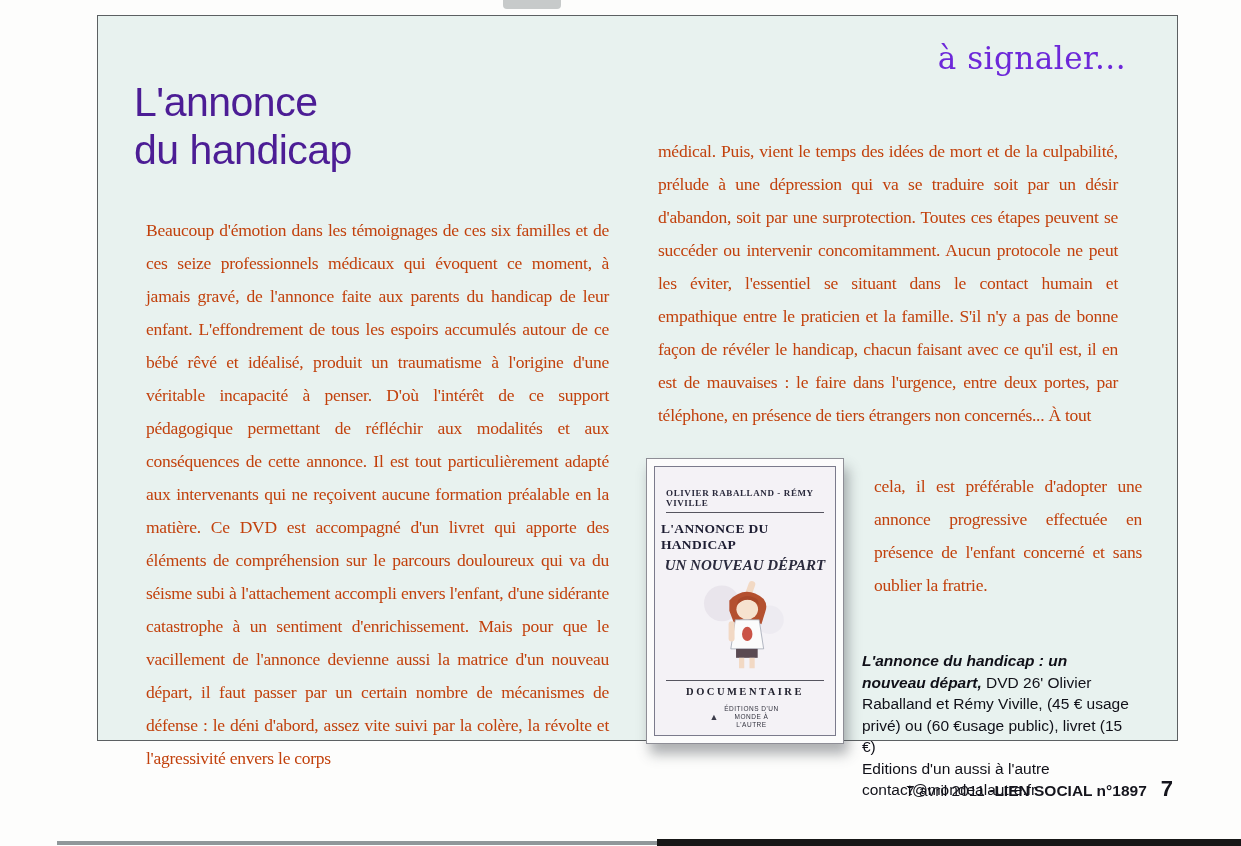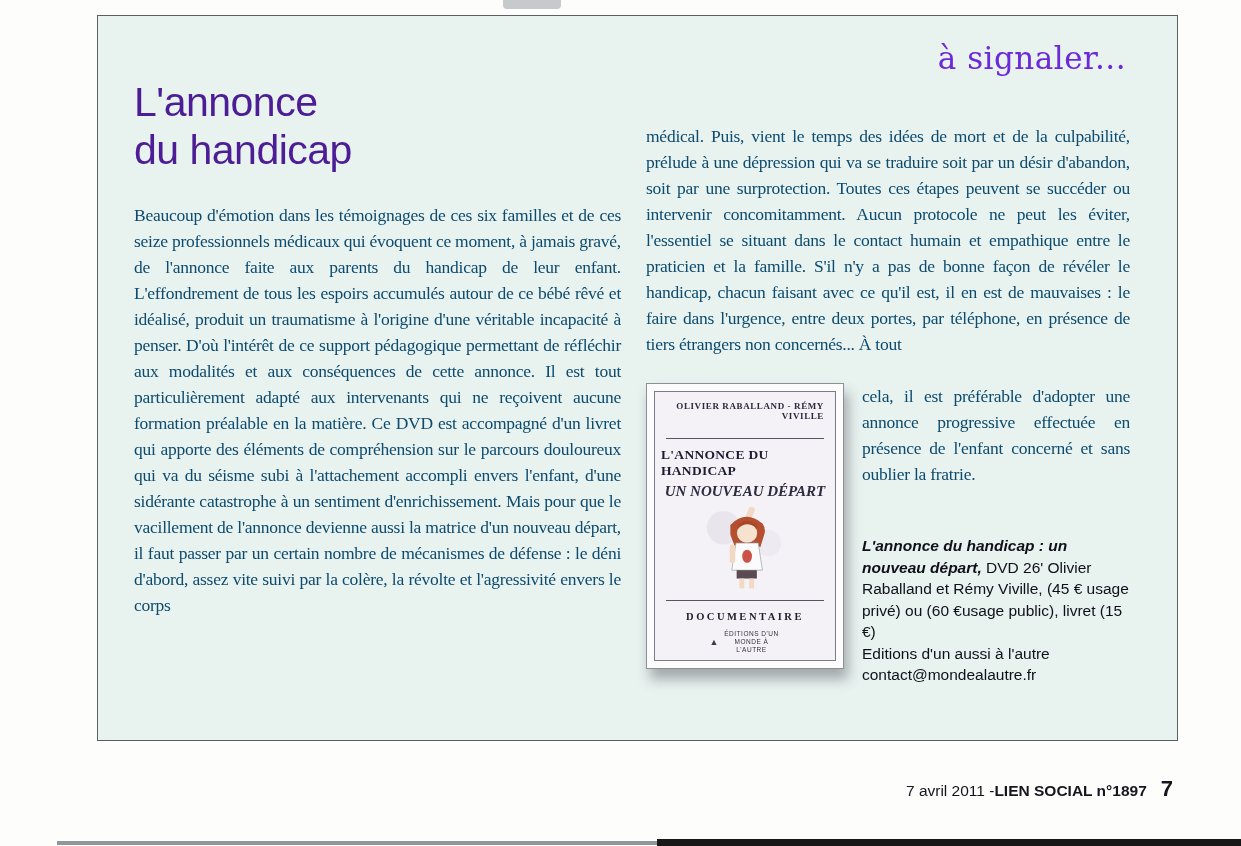--- a/index.html
+++ b/index.html
@@ -37,25 +37,25 @@
     font-family: "Liberation Sans", sans-serif;
     font-weight: normal;
     font-size: 41px;
     line-height: 48px;
     color: #4c1d95;
     letter-spacing: -0.5px;
   }
 
   .body-text {
     font-size: 17.5px;
-    line-height: 26px;
+    line-height: 33px;
     letter-spacing: -0.25px;
     text-align: justify;
-    color: #0c4a6e;
-    margin: 0;
+    color: #c2410c;
+    margin: 12px;
   }
 
   .col1 {
     position: absolute;
     left: 36px; top: 186px;
     width: 487px;
   }
   .col2 {
     position: absolute;
     left: 548px; top: 107px;
@@ -85,24 +85,25 @@
     flex-direction: column;
     align-items: center;
     padding: 9px 6px 6px 6px;
   }
   .dvd-authors {
     font-family: "Liberation Serif", serif;
     font-weight: bold;
     font-size: 9px;
     letter-spacing: 0.6px;
     color: #2a2a3c;
-    text-align: right;
+    text-align: left;
     width: 94%;
     border-bottom: 1px solid #55555f;
-    padding-bottom: 17px;
+    padding-bottom: 4px;
+    margin-top: 12px;
   }
   .dvd-title {
     font-family: "Liberation Serif", serif;
     font-weight: bold;
     font-size: 13.5px;
     letter-spacing: 0.3px;
     color: #1d1d32;
     margin-top: 8px;
     text-align: left;
   }
@@ -113,21 +114,20 @@
     font-size: 15px;
     color: #2b2b3e;
     margin-top: 4px;
     text-align: center;
   }
   .dvd-art { margin-top: 4px; }
   .dvd-genre-box {
     width: 94%;
     border-top: 1px solid #55555f;
     margin-top: 11px;
-    padding-top: 5px;
     text-align: center;
   }
   .dvd-genre {
     font-family: "Liberation Serif", serif;
     font-weight: bold;
     font-size: 10.5px;
     letter-spacing: 2.5px;
     color: #22222f;
   }
   .dvd-publisher-row {

